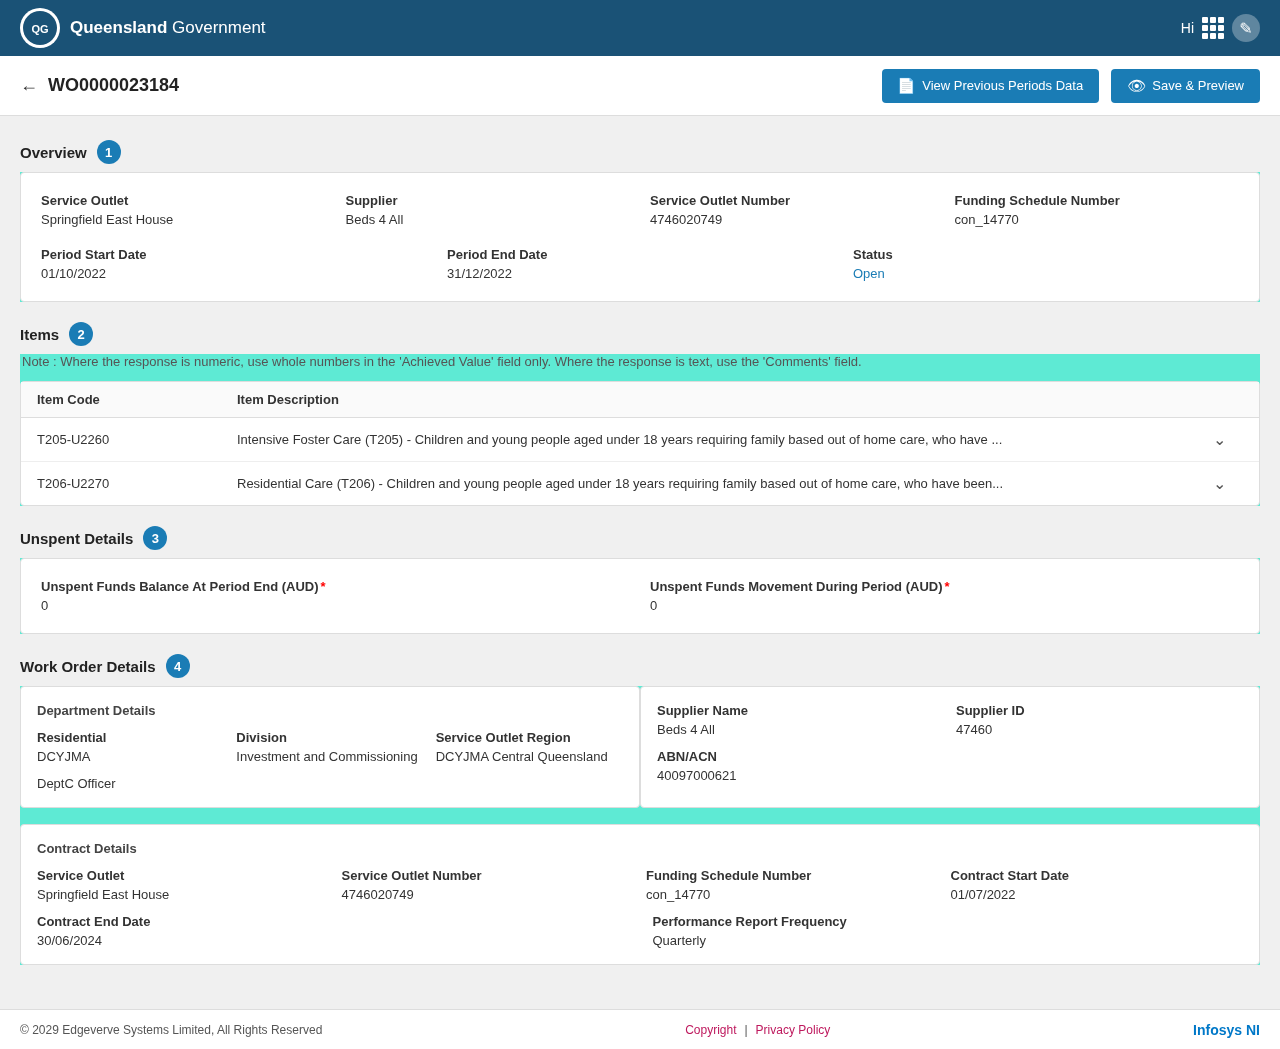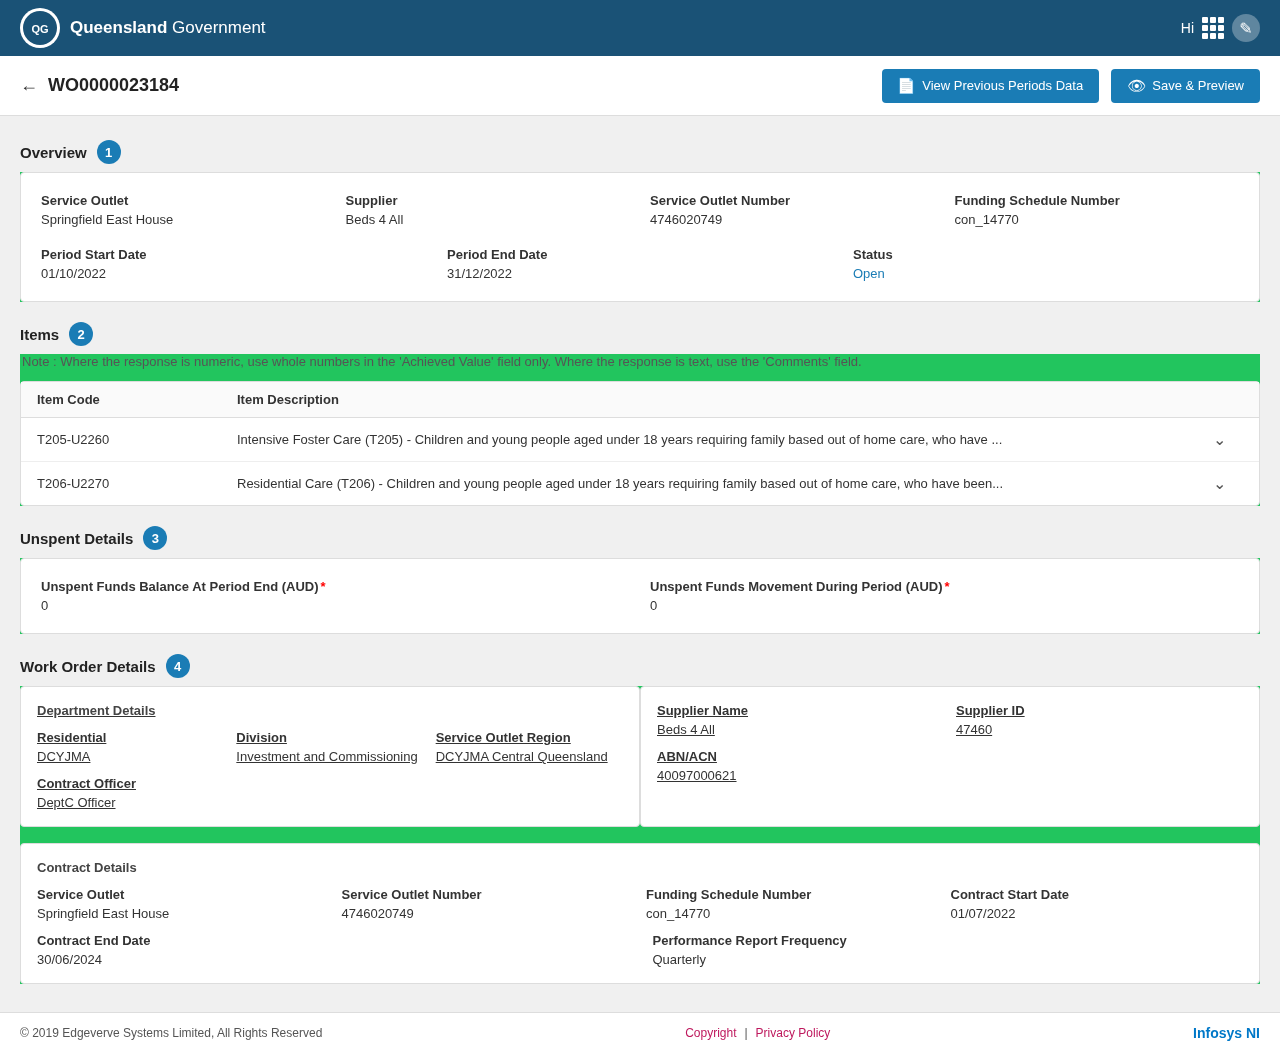--- a/index.html
+++ b/index.html
@@ -66,21 +66,21 @@
       cursor: pointer;
       display: flex;
       align-items: center;
       gap: 6px;
     }
 
     
     .main { padding: 16px 20px; background: #f0f0f0; min-height: calc(1049px - 56px - 60px - 40px); }
 
     
-    .section { background: #22c55e; margin-bottom: 12px; }
+    .section { background: #5eead4; margin-bottom: 12px; }
     .section-header {
       display: flex;
       align-items: center;
       gap: 10px;
       padding: 8px 0 8px 0;
       background: #f0f0f0;
     }
     .section-title { font-size: 15px; font-weight: bold; color: #222; }
     .badge {
       background: #1a7cb5;
@@ -143,21 +143,20 @@
       grid-template-columns: 1fr 1fr;
       gap: 20px;
     }
     .required-star { color: red; margin-left: 2px; }
 
     
     .wo-inner-grid {
       display: grid;
       grid-template-columns: 1fr 1fr;
       gap: 0;
-      text-decoration: underline;
     }
     .wo-dept-card, .wo-supplier-card {
       background: white;
       border: 1px solid #ddd;
       border-radius: 4px;
       padding: 16px;
     }
     .wo-sub-title { font-size: 13px; font-weight: bold; color: #444; margin-bottom: 12px; }
     .wo-dept-grid {
       display: grid;
@@ -364,21 +363,20 @@
           <div>
             <div class="field-label">Division</div>
             <div class="field-value">Investment and Commissioning</div>
           </div>
           <div>
             <div class="field-label">Service Outlet Region</div>
             <div class="field-value">DCYJMA Central Queensland</div>
           </div>
         </div>
         <div>
-          <div class="field-label">Contract Officer</div>
           <div class="field-value">DeptC Officer</div>
         </div>
       </div>
 
       <div class="wo-supplier-card">
         <div class="wo-supplier-grid">
           <div>
             <div class="field-label">Supplier Name</div>
             <div class="field-value">Beds 4 All</div>
           </div>
@@ -423,21 +421,21 @@
           <div class="field-label">Performance Report Frequency</div>
           <div class="field-value">Quarterly</div>
         </div>
       </div>
     </div>
   </div>
 
 </div>
 
 <footer class="footer">
-  <span>© 2019 Edgeverve Systems Limited, All Rights Reserved</span>
+  <span>© 2029 Edgeverve Systems Limited, All Rights Reserved</span>
   <div class="footer-links">
     <a>Copyright</a>
     <span>|</span>
     <a>Privacy Policy</a>
   </div>
   <div class="infosys-logo">
     <span>Infosys NI</span>
   </div>
 </footer>
 

